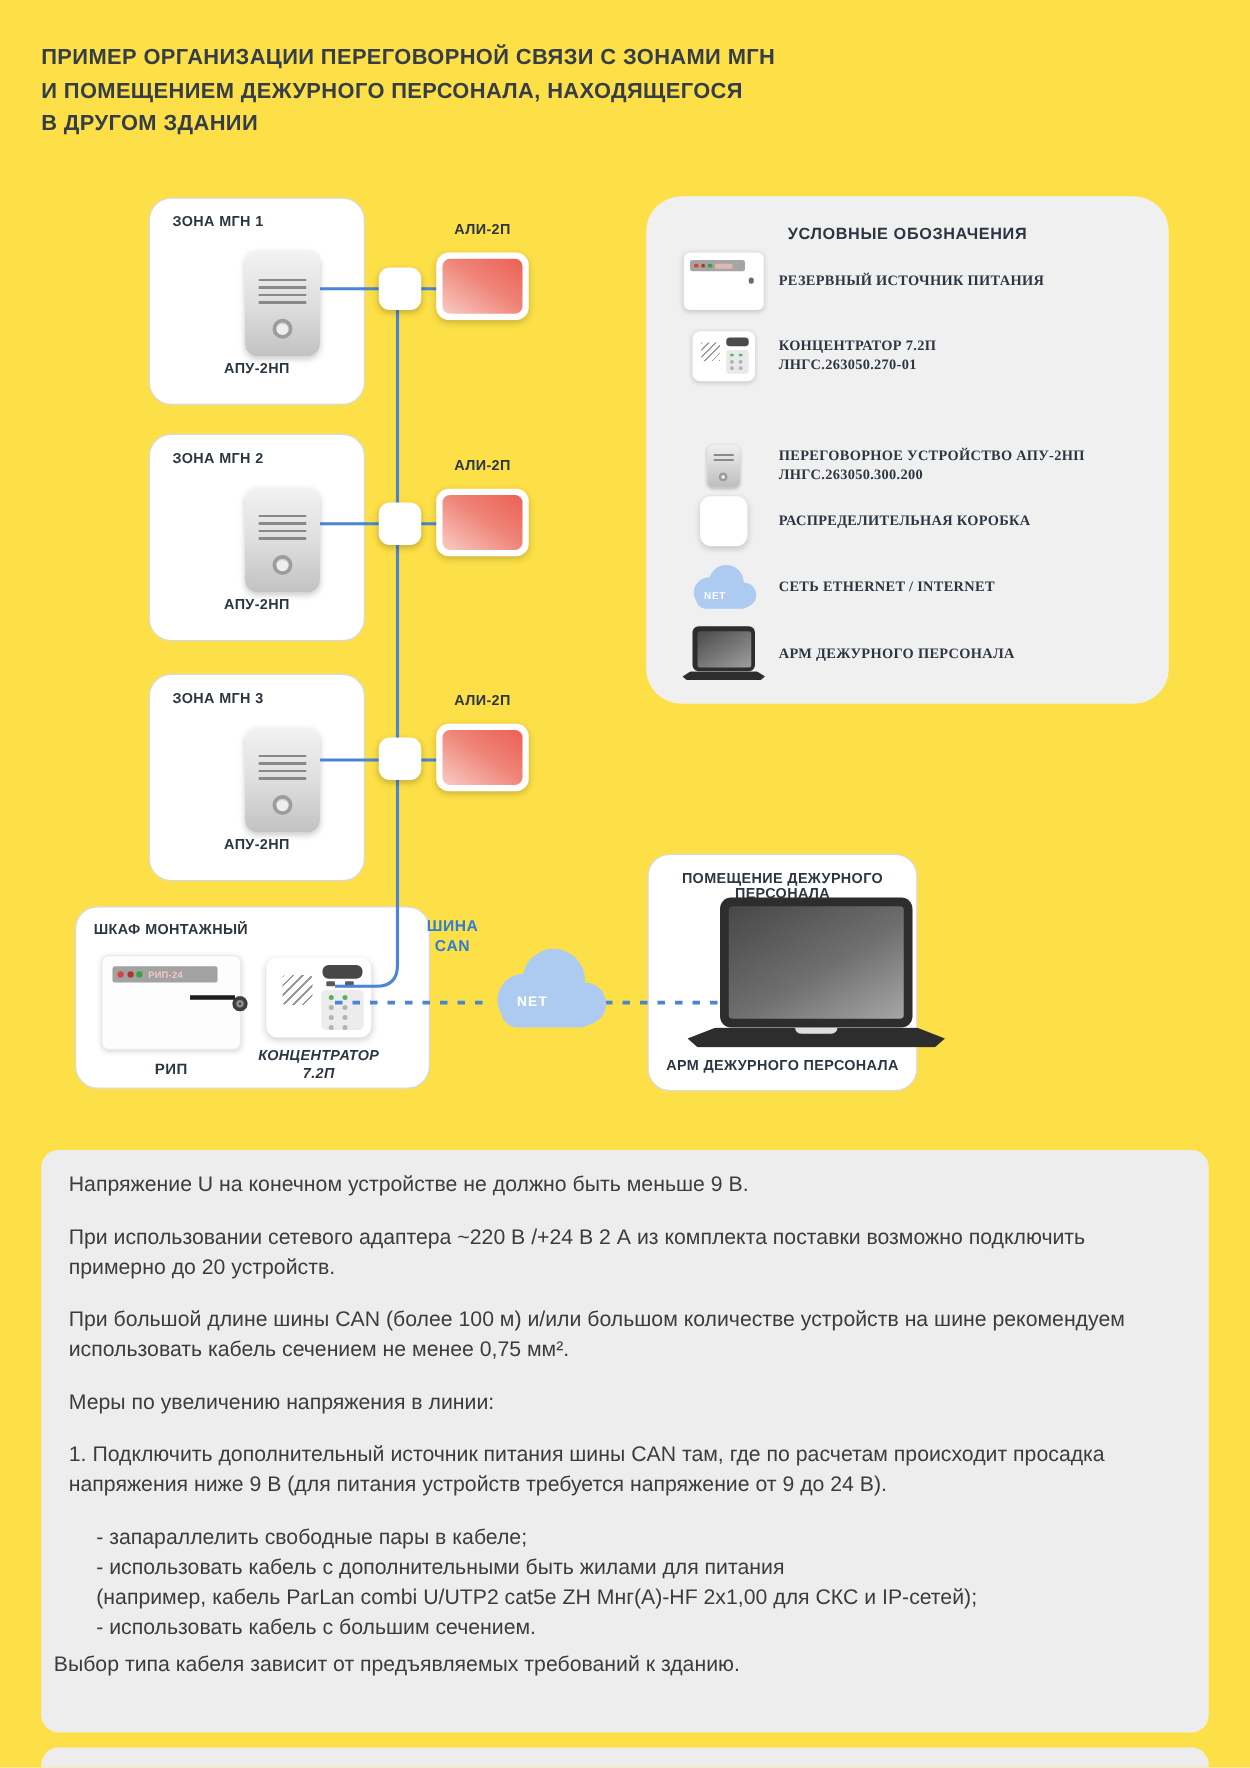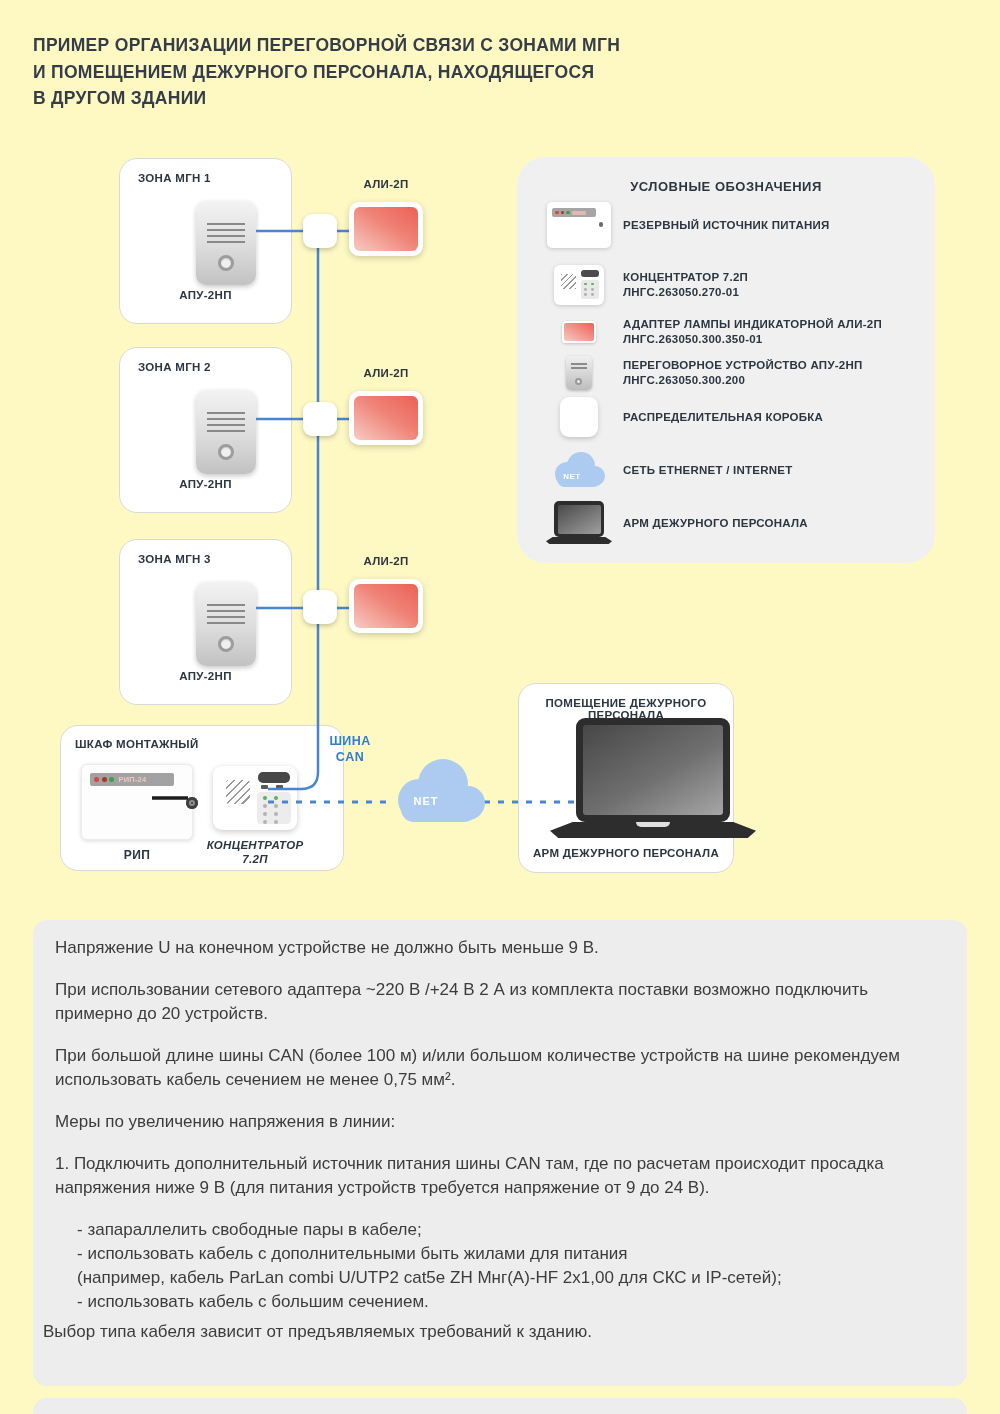--- a/index.html
+++ b/index.html
@@ -1,17 +1,17 @@
 <!DOCTYPE html>
 <html lang="ru"><head>
 <meta charset="utf-8">
 <style>
   * { margin:0; padding:0; box-sizing:border-box; }
   body { background:#fff; font-family:"Liberation Sans","DejaVu Sans",sans-serif; }
-  .page { position:relative; width:1000px; height:1414px; background:#fef9c3; overflow:hidden; }
+  .page { position:relative; width:1000px; height:1414px; background:#fde047; overflow:hidden; }
 
   
   .page-title { position:absolute; left:33px; top:32px; width:740px;
     font-size:17.5px; font-weight:700; color:#353d49; line-height:26.5px; letter-spacing:.3px; }
 
   
   .dbox { position:absolute; background:#fff; border:1.5px solid #d9d9d9; border-radius:18px; }
   .dbox-title { position:absolute; font-size:11.5px; font-weight:700; color:#2c3641; letter-spacing:.3px; }
 
   
@@ -62,21 +62,21 @@
   .conc-ports { position:absolute; right:10px; top:19px; width:26px; height:4px; display:flex; gap:8px; }
   .conc-ports i { display:block; width:7px; height:3.5px; background:#5a5a5a; border-radius:1px; }
   .conc-pad { position:absolute; right:6px; top:26px; width:34px; height:32px; background:#ececec;
     border-radius:4px; padding:4px 6px; display:flex; flex-wrap:wrap; gap:4px 7px; align-content:flex-start; }
   .conc-pad i { display:block; width:4px; height:4px; border-radius:50%; background:#b3b3b3; }
   .conc-pad i.g { background:#57b25e; }
   .conc-label { position:absolute; left:130px; top:112px; width:128px; text-align:center;
     font-size:11.5px; font-weight:700; color:#2c3641; line-height:14px; letter-spacing:.3px;font-style:italic; }
 
   
-  .bus-label { position:absolute; left:320px; top:734px; width:60px; text-align:center;
+  .bus-label { position:absolute; left:332px; top:734px; width:60px; text-align:center;
     font-size:12.5px; font-weight:700; color:#2f7ed3; line-height:15.5px; letter-spacing:.4px; z-index:3; }
 
   
   .cloud { position:absolute; z-index:3; }
   .cloud-main { left:391px; top:756px; }
   .cloud text { font-weight:700; fill:#fff; letter-spacing:1px; }
 
   
   .room { left:518px; top:683px; width:216px; height:190px; z-index:1; }
   .room .room-title { left:0; top:13px; width:100%; text-align:center; }
@@ -91,21 +91,21 @@
   .arm-label { position:absolute; left:0; top:163px; width:100%; text-align:center;
     font-size:11.5px; font-weight:700; color:#2c3641; letter-spacing:.3px; }
 
   
   .legend { position:absolute; left:517px; top:157px; width:418px; height:406px; background:#f0f0f0;
     border-radius:28px; }
   .legend-title { position:absolute; left:0; top:22px; width:100%; text-align:center;
     font-size:13px; font-weight:700; color:#2c3641; letter-spacing:.5px; }
   .legend-row { position:absolute; left:18px; right:16px; display:flex; align-items:center; }
   .legend-ico { width:88px; min-width:88px; display:flex; justify-content:center; align-items:center; }
-  .legend-txt { font-size:11.5px; font-weight:700; color:#2c3641; line-height:15px; letter-spacing:.25px; }
+  .legend-txt { font-size:11.5px; font-weight:700; color:#2c3641; line-height:15px; letter-spacing:.25px;font-family:Liberation Serif, serif; }
 
   .li-psu { position:relative; width:64px; height:46px; background:#fff; border-radius:5px;
     box-shadow:0 1px 4px rgba(0,0,0,.18); }
   .li-psu .bar { position:absolute; left:5px; top:6px; width:44px; height:9px; background:#a5a5a5;
     border-radius:2px; display:flex; align-items:center; gap:2px; padding:0 3px; }
   .li-psu .bar i { display:block; width:3.5px; height:3.5px; border-radius:50%; }
   .li-psu .bar em { display:block; width:14px; height:4px; background:#dfb9b3; border-radius:1px; }
   .li-psu .dot { position:absolute; right:8px; top:20px; width:4.5px; height:4.5px; border-radius:50%; background:#6b6b6b; }
 
   .li-conc { position:relative; width:50px; height:40px; background:#fff; border-radius:6px;
@@ -304,29 +304,20 @@
               <i></i>
             </div>
         </div>
       </div>
       <div class="legend-txt">
         <div>КОНЦЕНТРАТОР 7.2П</div>
         <div>ЛНГС.263050.270-01</div>
       </div>
     </div>
 
-    <div class="legend-row" style="top:160px">
-      <div class="legend-ico">
-        <div class="li-ali"></div>
-      </div>
-      <div class="legend-txt">
-        <div>АДАПТЕР ЛАМПЫ ИНДИКАТОРНОЙ АЛИ-2П</div>
-        <div>ЛНГС.263050.300.350-01</div>
-      </div>
-    </div>
 
     <div class="legend-row" style="top:199px">
       <div class="legend-ico">
         <div class="li-apu">
           <div class="g"></div>
           <div class="b"></div>
         </div>
       </div>
       <div class="legend-txt">
         <div>ПЕРЕГОВОРНОЕ УСТРОЙСТВО АПУ-2НП</div>

